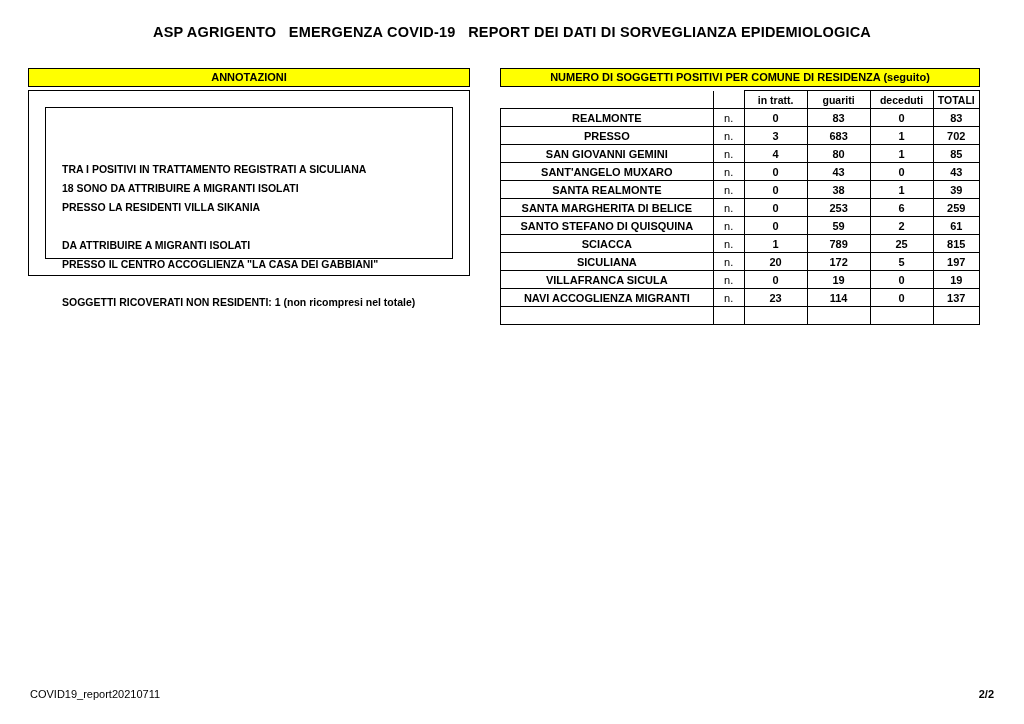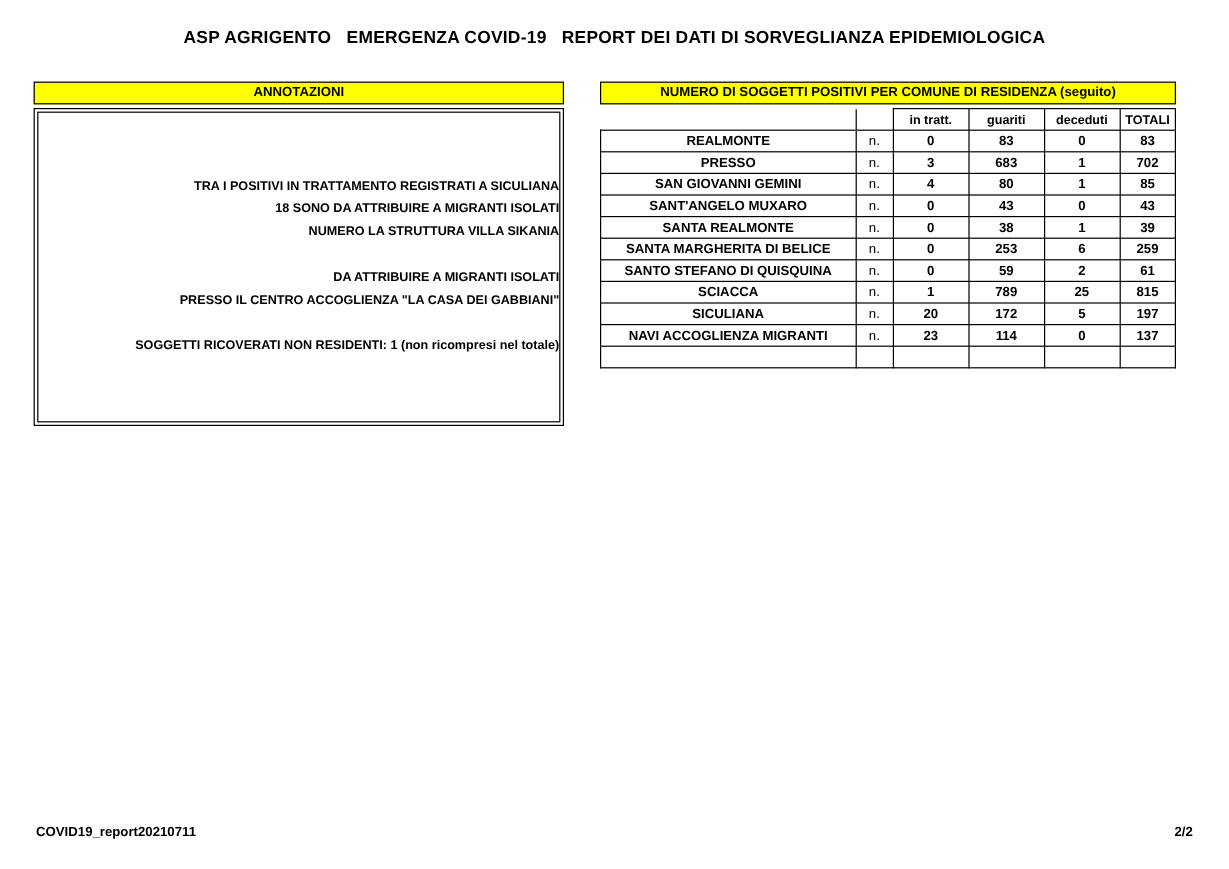--- a/index.html
+++ b/index.html
@@ -41,24 +41,23 @@
     background: #ffff00;
     height: 17px;
     line-height: 17px;
     text-align: center;
     font-size: 11px;
     font-weight: bold;
   }
   .annot-body-outer {
     border: 1px solid #000;
     margin-top: 3px;
-    height: 265px;
-    padding: 2px;
+    height: 186px;
+    padding: 16px;
     box-sizing: border-box;
-    text-align: right;
   }
   .annot-body-inner {
     border: 1px solid #000;
     height: 100%;
     box-sizing: border-box;
     padding: 52px 0 0 16px;
   }
   .annot-line {
     font-size: 10.5px;
     font-weight: bold;
@@ -112,42 +111,42 @@
   .col-val3   { width: 61px;  text-align: center; }
   .col-tot    { width: 45px;  text-align: center; }
   .row-empty td { height: 18px; }
 
   
   .footer-left {
     position: absolute;
     left: 30px;
     bottom: 24px;
     font-size: 11px;
-    font-weight: bold;
+    font-weight: normal;
   }
   .footer-right {
     position: absolute;
     right: 30px;
     bottom: 24px;
     font-size: 11px;
     font-weight: bold;
   }
 </style>
 </head>
 <body>
 
 <div class="doc-title">ASP AGRIGENTO   EMERGENZA COVID-19   REPORT DEI DATI DI SORVEGLIANZA EPIDEMIOLOGICA</div>
 
 <div class="annot-panel">
   <div class="annot-header">ANNOTAZIONI</div>
   <div class="annot-body-outer">
     <div class="annot-body-inner">
       <div class="annot-line">TRA I POSITIVI IN TRATTAMENTO REGISTRATI A SICULIANA</div>
       <div class="annot-line">18 SONO DA ATTRIBUIRE A MIGRANTI ISOLATI</div>
-      <div class="annot-line">NUMERO LA STRUTTURA VILLA SIKANIA</div>
+      <div class="annot-line">PRESSO LA RESIDENTI VILLA SIKANIA</div>
       <div class="annot-gap"></div>
       <div class="annot-line">DA ATTRIBUIRE A MIGRANTI ISOLATI</div>
       <div class="annot-line">PRESSO IL CENTRO ACCOGLIENZA "LA CASA DEI GABBIANI"</div>
       <div class="annot-gap"></div>
       <div class="annot-line">SOGGETTI RICOVERATI NON RESIDENTI: 1 (non ricompresi nel totale)</div>
     </div>
   </div>
 </div>
 
 <div class="table-panel">
@@ -230,20 +229,28 @@
       </tr>
       <tr>
         <td class="col-name">SICULIANA</td>
         <td class="col-n">n.</td>
         <td class="col-val">20</td>
         <td class="col-val2">172</td>
         <td class="col-val3">5</td>
         <td class="col-tot">197</td>
       </tr>
       <tr>
+        <td class="col-name">VILLAFRANCA SICULA</td>
+        <td class="col-n">n.</td>
+        <td class="col-val">0</td>
+        <td class="col-val2">19</td>
+        <td class="col-val3">0</td>
+        <td class="col-tot">19</td>
+      </tr>
+      <tr>
         <td class="col-name">NAVI ACCOGLIENZA MIGRANTI</td>
         <td class="col-n">n.</td>
         <td class="col-val">23</td>
         <td class="col-val2">114</td>
         <td class="col-val3">0</td>
         <td class="col-tot">137</td>
       </tr>
       <tr class="row-empty">
         <td class="col-name"></td>
         <td class="col-n"></td>

